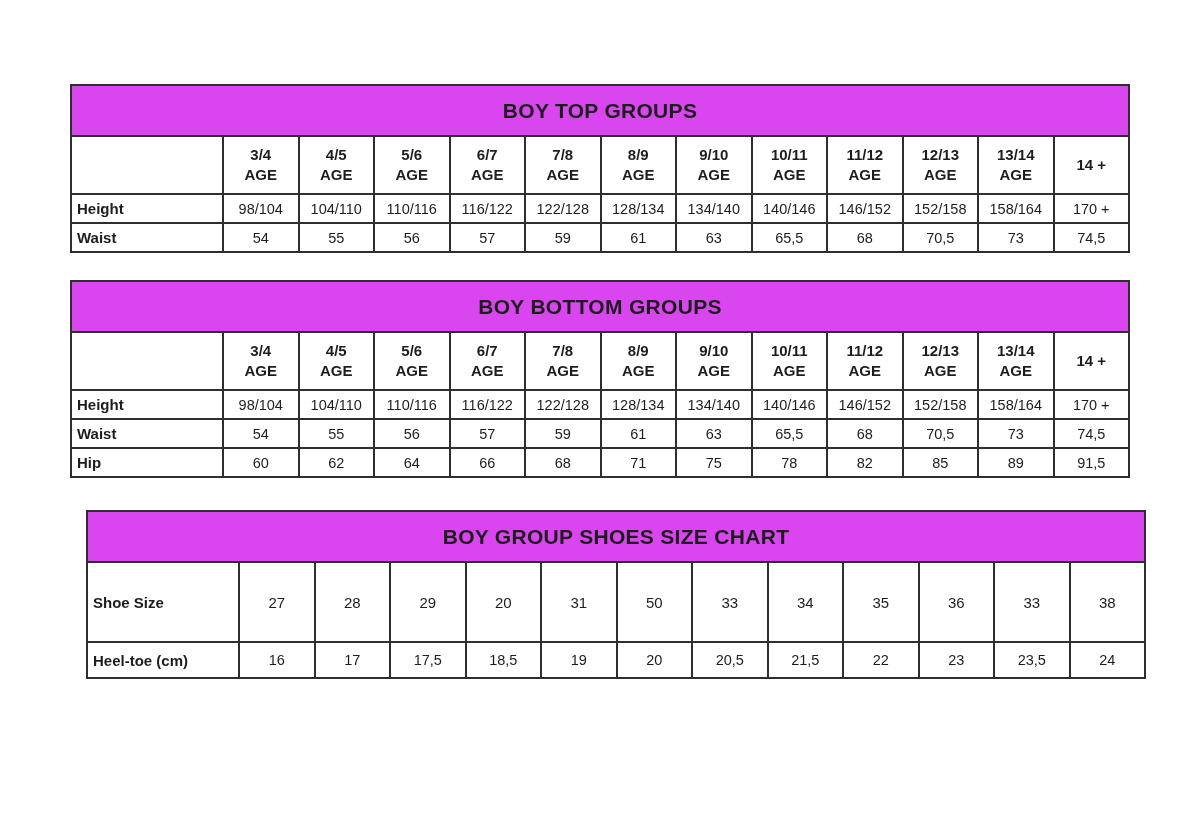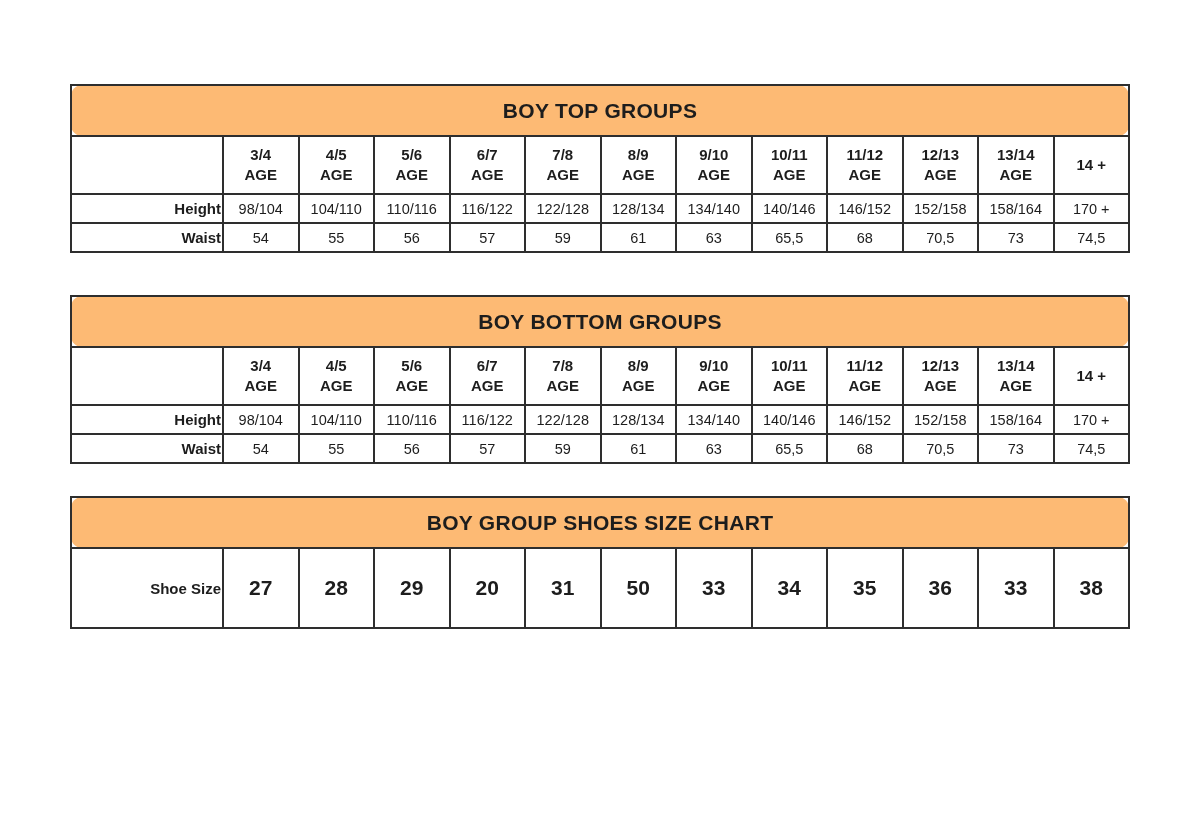--- a/index.html
+++ b/index.html
@@ -15,60 +15,59 @@
     background: #ffffff;
     box-sizing: border-box;
     padding: 84px 70px 0 70px;
   }
   table.size-table {
     border-collapse: collapse;
     table-layout: fixed;
     width: 1060px;
   }
   table.size-table + table.size-table { }
-  #table-1 { margin-top: 42px; }
-  #table-2 { margin-top: 32px; }
+  #table-1 { margin-top: 27px; }
+  #table-2 { margin-top: 32px; margin-left: 16px; }
   .size-table td {
     border: 2px solid #2e2e2e;
     box-sizing: border-box;
     overflow: hidden;
   }
   td.title-cell {
-    background: #fdba74;
+    background: #d946ef;
     height: 51px;
     text-align: center;
     font-size: 21px;
     font-weight: 700;
     letter-spacing: 0.3px;
-    border-radius: 11px;
   }
   tr.age-row td { height: 58px; }
   td.age-cell {
     text-align: center;
     font-weight: 700;
     font-size: 15px;
     line-height: 1.35;
   }
   tr.data-row td { height: 29px; }
   tr.row-tall td { height: 80px; }
   tr.row-heel td { height: 36px; }
   td.label-cell {
     font-weight: 700;
     font-size: 15px;
-    text-align: right;
-    padding-left: 14px;
+    text-align: left;
+    padding-left: 5px;
   }
   td.value-cell {
     text-align: center;
     font-size: 14.5px;
     font-weight: 400;
   }
   tr.bold-values td.value-cell {
-    font-weight: 700;
-    font-size: 21px;
+    font-weight: 400;
+    font-size: 15px;
   }
 </style>
 </head>
 <body>
 
 <div class="page">
   <table class="size-table" id="table-0">
     <colgroup>
         <col style="width:152px">
       </colgroup>
@@ -238,20 +237,35 @@
           <td class="value-cell">56</td>
           <td class="value-cell">57</td>
           <td class="value-cell">59</td>
           <td class="value-cell">61</td>
           <td class="value-cell">63</td>
           <td class="value-cell">65,5</td>
           <td class="value-cell">68</td>
           <td class="value-cell">70,5</td>
           <td class="value-cell">73</td>
           <td class="value-cell">74,5</td>
+        </tr>
+        <tr class="data-row">
+          <td class="label-cell">Hip</td>
+          <td class="value-cell">60</td>
+          <td class="value-cell">62</td>
+          <td class="value-cell">64</td>
+          <td class="value-cell">66</td>
+          <td class="value-cell">68</td>
+          <td class="value-cell">71</td>
+          <td class="value-cell">75</td>
+          <td class="value-cell">78</td>
+          <td class="value-cell">82</td>
+          <td class="value-cell">85</td>
+          <td class="value-cell">89</td>
+          <td class="value-cell">91,5</td>
         </tr>
       </tbody>
   </table>
   <table class="size-table" id="table-2">
     <colgroup>
         <col style="width:152px">
       </colgroup>
     <tbody>
         <tr>
           <td class="title-cell" colspan="13">BOY GROUP SHOES SIZE CHART</td>
@@ -264,15 +278,30 @@
           <td class="value-cell">20</td>
           <td class="value-cell">31</td>
           <td class="value-cell">50</td>
           <td class="value-cell">33</td>
           <td class="value-cell">34</td>
           <td class="value-cell">35</td>
           <td class="value-cell">36</td>
           <td class="value-cell">33</td>
           <td class="value-cell">38</td>
         </tr>
+        <tr class="row-heel">
+          <td class="label-cell">Heel-toe (cm)</td>
+          <td class="value-cell">16</td>
+          <td class="value-cell">17</td>
+          <td class="value-cell">17,5</td>
+          <td class="value-cell">18,5</td>
+          <td class="value-cell">19</td>
+          <td class="value-cell">20</td>
+          <td class="value-cell">20,5</td>
+          <td class="value-cell">21,5</td>
+          <td class="value-cell">22</td>
+          <td class="value-cell">23</td>
+          <td class="value-cell">23,5</td>
+          <td class="value-cell">24</td>
+        </tr>
       </tbody>
   </table>
 </div>
 
 </body></html>

